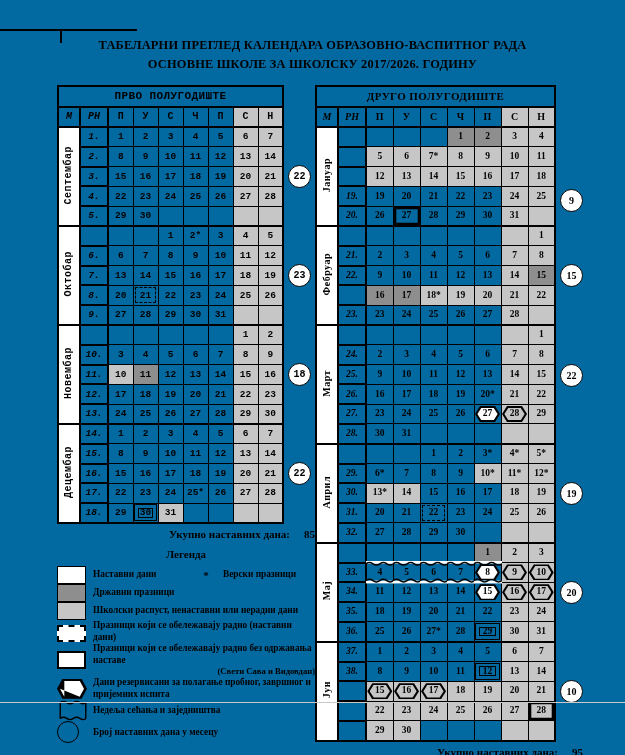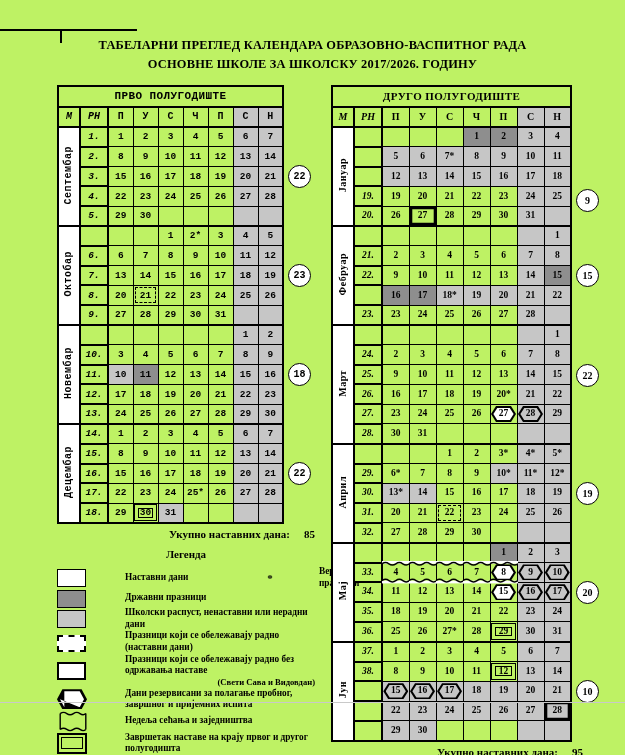--- a/index.html
+++ b/index.html
@@ -1,24 +1,24 @@
 <!DOCTYPE html>
 <html style="--light: #c6c6c6; --dark: #8e8e8e;"><head>
 <meta charset="utf-8">
 <style>
   html,body{margin:0;padding:0;background:#fff;}
-  .page{position:relative;width:625px;height:755px;background:#bef264;overflow:hidden;
+  .page{position:relative;width:625px;height:755px;background:#0369a1;overflow:hidden;
         font-family:"Liberation Serif","DejaVu Serif",serif;color:#000;}
   .artifact{position:absolute;background:#000;}
   .title{position:absolute;top:36px;left:0;width:625px;text-align:center;
          font-weight:bold;font-size:12.4px;line-height:1.55;letter-spacing:.2px;}
   .columns{position:absolute;top:85px;left:57px;display:flex;}
   .semwrap{position:relative;}
   #sem-left-wrap{width:255px;font-family:Liberation Mono, monospace;}
-  #sem-right-wrap{width:268px;margin-left:16px;}
+  #sem-right-wrap{width:268px;}
   table.cal{border-collapse:collapse;table-layout:fixed;border:2px solid #000;}
   #sem-left-wrap table.cal{width:226px;}
   #sem-right-wrap table.cal{width:240px;}
   .cal th,.cal td{border:1px solid #000;padding:0;text-align:center;vertical-align:middle;
         font-size:9.5px;font-weight:bold;height:17.8px;line-height:1;overflow:visible;position:relative;}
   .sem-title-row th{border:2px solid #000;font-size:11px;height:19px;letter-spacing:.4px;}
   .dow-row th{height:18px;font-size:10px;}
   .dow-row th.hdr-it{border:2px solid #000;font-style:italic;}
   .dow-row th.hdr-we{background:var(--light);}
   td.cell-m{border:2px solid #000;background:#fff;}
@@ -40,21 +40,21 @@
         clip-path:polygon(20% 0,80% 0,100% 50%,80% 100%,20% 100%,0 50%);}
   .wavesvg{position:absolute;left:-1px;top:-1.8px;width:calc(100% + 2px);height:calc(100% + 3.6px);z-index:1;pointer-events:none;}
   .circles{position:absolute;top:0;left:0;width:100%;height:100%;pointer-events:none;}
   .count-circle{position:absolute;width:21px;height:21px;border:1.3px solid #000;border-radius:50%;
         display:flex;align-items:center;justify-content:center;font-size:10px;font-weight:bold;background:#fff;}
   .total-line{display:flex;justify-content:flex-end;align-items:baseline;gap:14px;
         font-weight:bold;font-size:11px;margin-top:4px;}
   #total-right{width:268px;}
   .legend{margin-top:8px;width:258px;}
   .legend-title{text-align:center;font-weight:bold;font-size:11px;margin-bottom:6px;}
-  .lg-row{display:flex;align-items:center;min-height:20px;gap:32px;}
+  .lg-row{display:flex;align-items:center;min-height:20px;}
   .lg-row .lg-sw{width:36px;flex:none;display:flex;align-items:center;}
   .lg-label{font-weight:bold;font-size:9.3px;line-height:1.25;}
   .lg-label .sub{font-size:8.6px;text-align:right;}
   .lg-star{width:34px;text-align:center;font-weight:bold;font-size:11px;flex:none;}
   .lg-row.r0 .lg-label.first-lab{width:96px;flex:none;}
   .sw{width:29px;height:18px;border:1px solid #000;background:#fff;box-sizing:border-box;}
   .r0,.r1,.r2{min-height:18px;}
   .r0 .sw,.r1 .sw,.r2 .sw{margin-bottom:-1px;}
   .swdark{background:var(--dark);}
   .swlight{background:var(--light);}
@@ -383,28 +383,20 @@
               <div class="lg-sw">
                 <svg viewBox="0 0 27 21" width="32" height="21">
                   <path d="M0.7 2.6 Q 4 0.2 7.3 2.6 T 13.9 2.6 T 20.5 2.6 T 26.3 2.6" fill="none" stroke="#000" stroke-width="1.4"></path>
                   <path d="M0.7 18.4 Q 4 16 7.3 18.4 T 13.9 18.4 T 20.5 18.4 T 26.3 18.4" fill="none" stroke="#000" stroke-width="1.4"></path>
                   <line x1="0.7" y1="2.6" x2="0.7" y2="18.4" stroke="#000" stroke-width="1.4"></line>
                   <line x1="26.3" y1="2.6" x2="26.3" y2="18.4" stroke="#000" stroke-width="1.4"></line>
                 </svg>
               </div>
               <div class="lg-label">Недеља сећања и заједништва</div>
             </div>
-            <div class="lg-row r7">
-              <div class="lg-sw">
-                <div class="swdbl">
-                  <div class="in"></div>
-                </div>
-              </div>
-              <div class="lg-label">Завршетак наставе на крају првог и другог полугодишта</div>
-            </div>
             <div class="lg-row r8">
               <div class="lg-sw">
                 <div class="swcircle"></div>
               </div>
               <div class="lg-label">Број наставних дана у месецу</div>
             </div>
           </div>
       </div>
     </div>
     <div>

